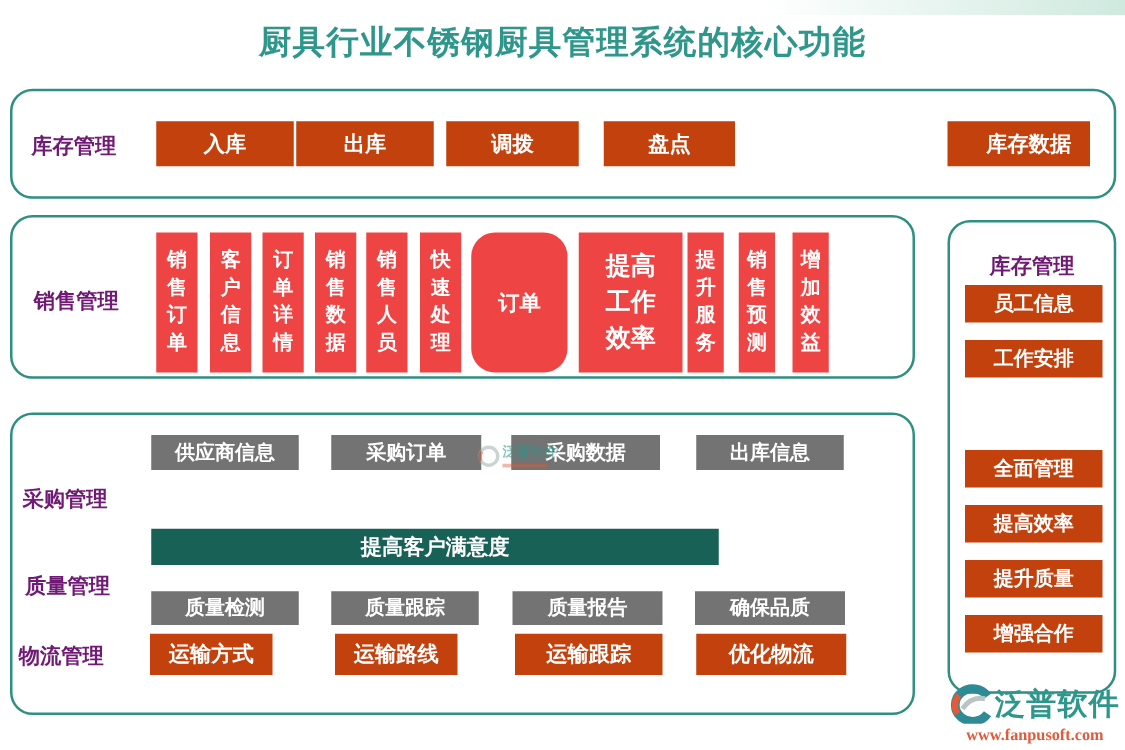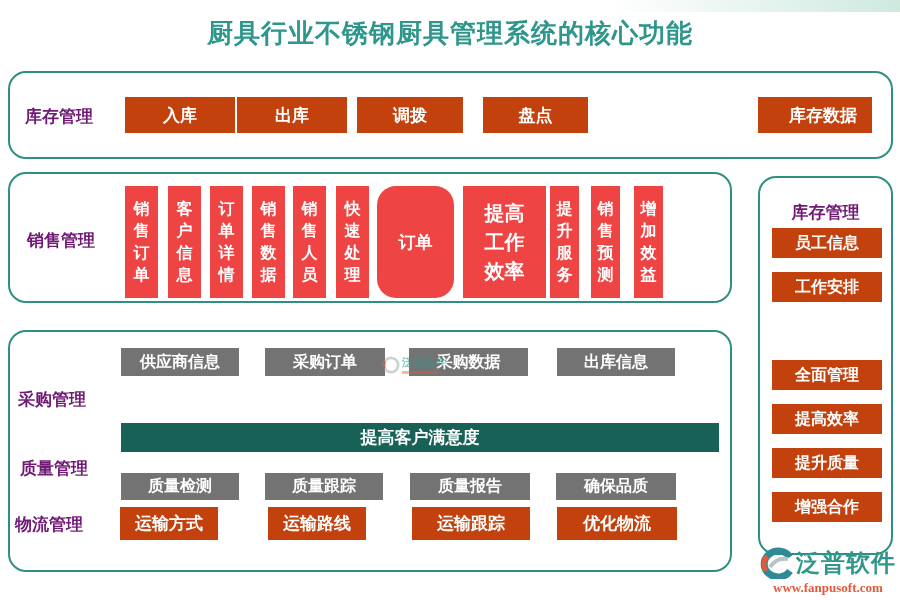--- a/index.html
+++ b/index.html
@@ -117,21 +117,21 @@
     <svg width="18" height="18" viewBox="0 0 20 20">
       <circle cx="10" cy="10" r="8" fill="none" stroke="#9fb3b0" stroke-width="3"></circle>
       <path d="M3,14 A8 8 0 0 1 4,6" fill="none" stroke="#E25A3A" stroke-width="3"></path>
     </svg>
     <div>
       <div class="wm-text">泛普软件</div>
       <div class="wm-bar"></div>
     </div>
   </div>
 
-  <div class="btn bar-dark" style="left:121px;top:423px;width:598px;height:29px;">提高客户满意度</div>
+  <div class="btn bar-dark" style="left:121px;top:423px;width:454px;height:29px;">提高客户满意度</div>
 
   <div class="sec-label" style="left:20px;top:457px;">质量管理</div>
   <div class="btn light small" style="left:121px;top:473px;width:118px;height:27px;">质量检测</div>
   <div class="btn light small" style="left:265px;top:473px;width:118px;height:27px;">质量跟踪</div>
   <div class="btn light small" style="left:410px;top:473px;width:120px;height:27px;">质量报告</div>
   <div class="btn light small" style="left:556px;top:473px;width:120px;height:27px;">确保品质</div>
 
   <div class="sec-label" style="left:15px;top:513px;">物流管理</div>
   <div class="btn teal" style="left:120px;top:507px;width:98px;height:33px;">运输方式</div>
   <div class="btn teal" style="left:268px;top:507px;width:98px;height:33px;">运输路线</div>

